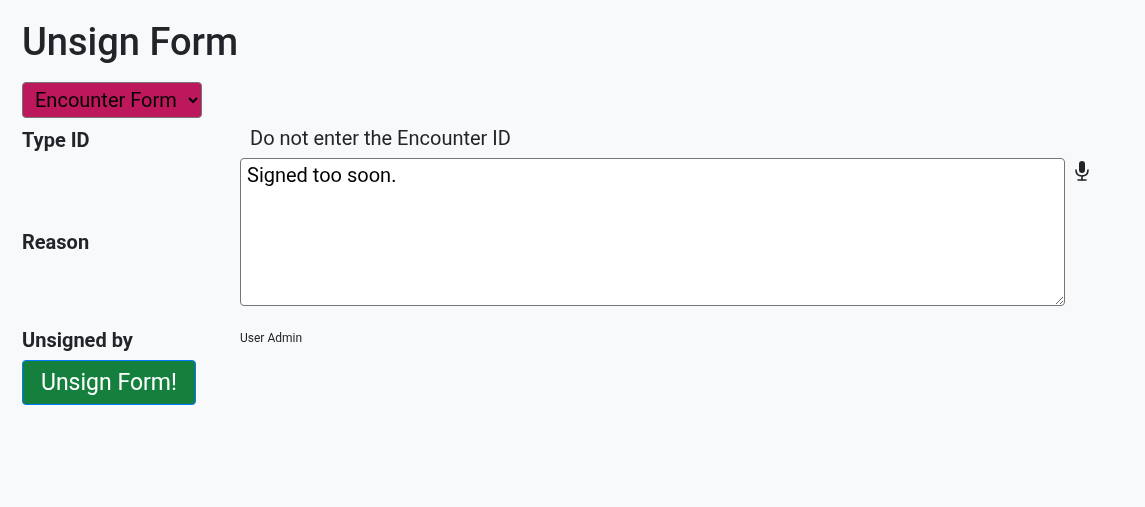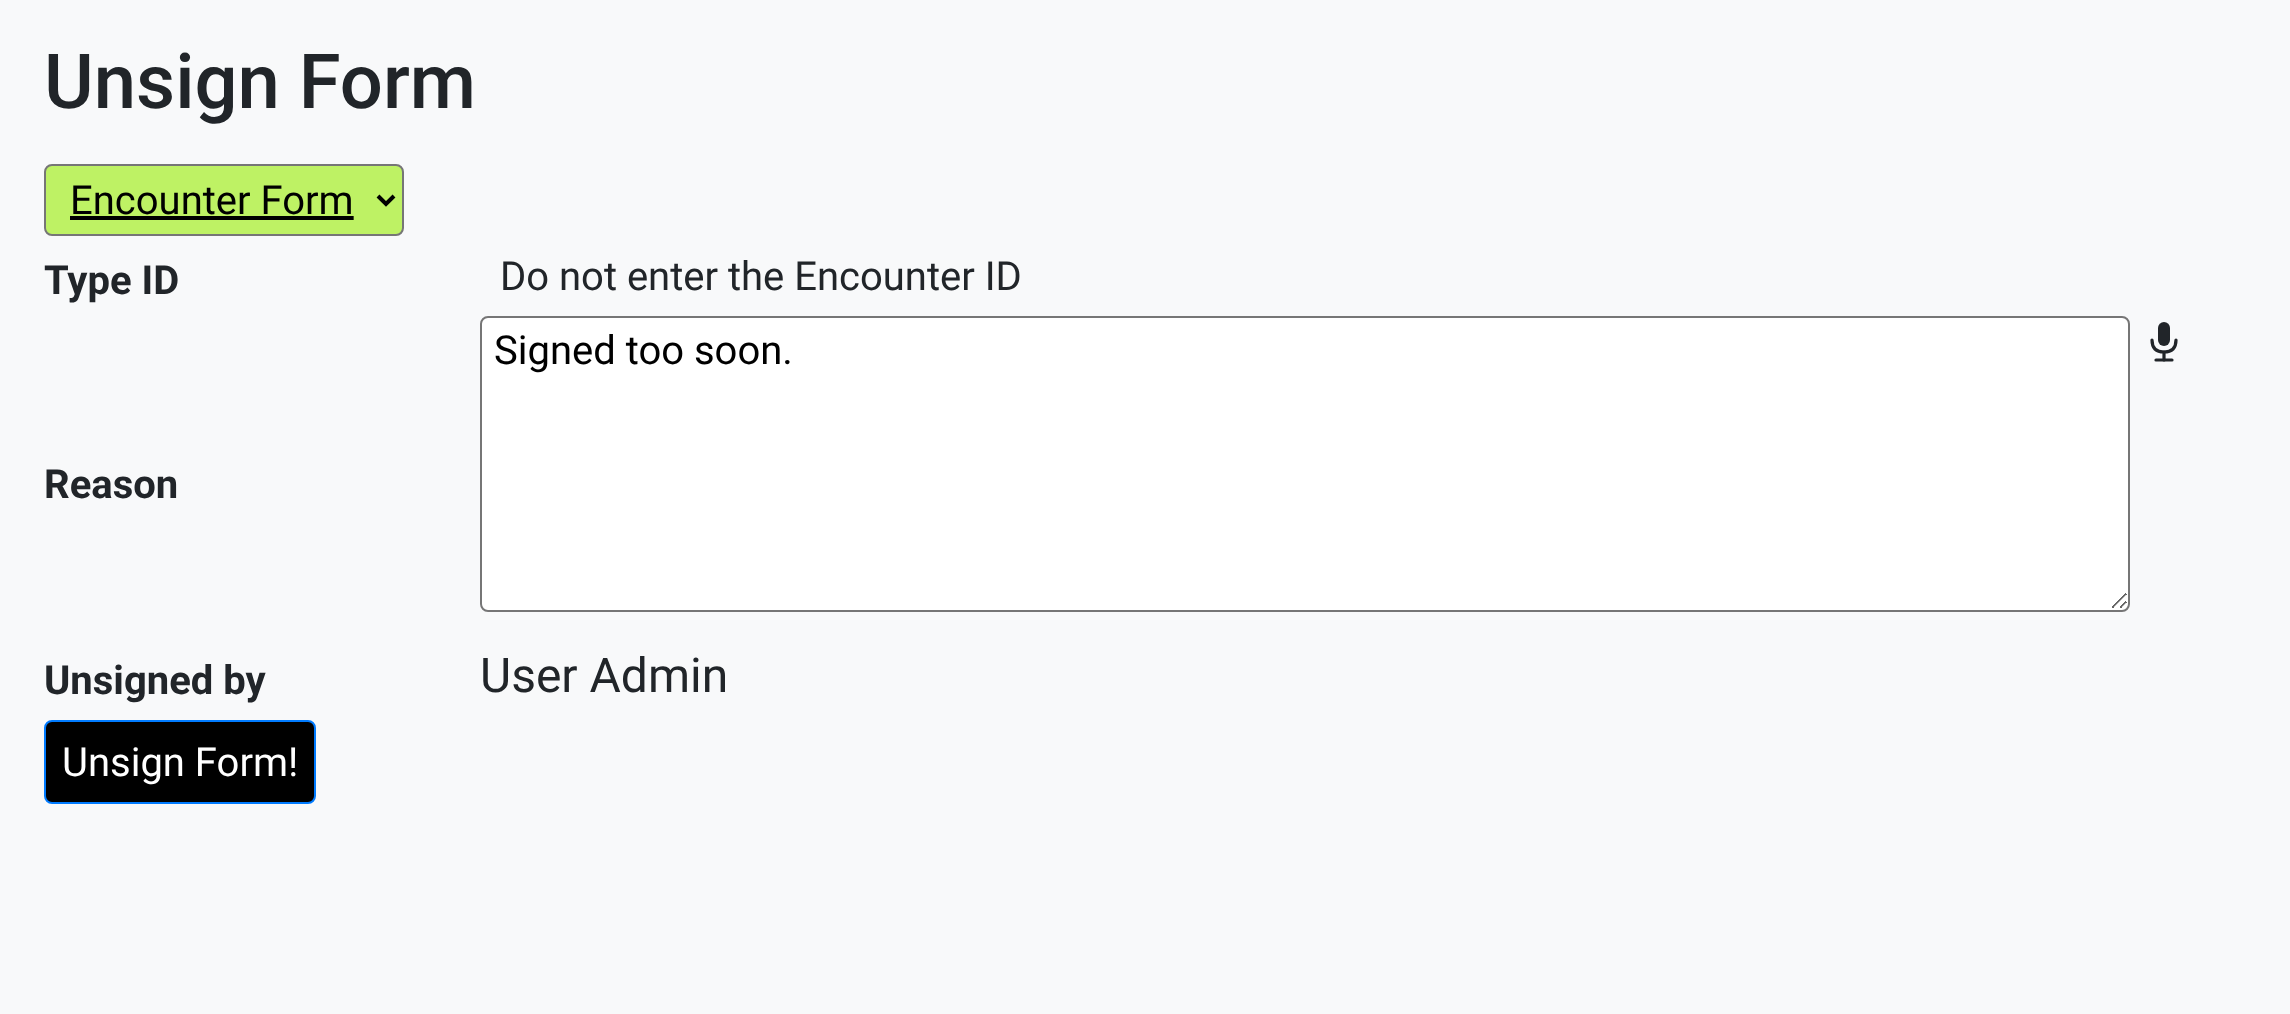--- a/index.html
+++ b/index.html
@@ -37,23 +37,22 @@
     .input-cell {
       display: flex;
       align-items: center;
       flex: 1;
     }
     select {
       font-size: 20px;
       padding: 4px 8px;
       border: 1px solid #767676;
       border-radius: 4px;
-      background: #bef264;
+      background: #be185d;
       font-family: inherit;
-      text-decoration: underline;
     }
     input[type="text"] {
       font-size: 20px;
       padding: 4px 6px;
       border: 1px solid #767676;
       border-radius: 4px;
       width: 608px;
       font-family: inherit;
     }
     textarea {
@@ -64,35 +63,35 @@
       width: 825px;
       height: 148px;
       font-family: inherit;
       resize: both;
     }
     .hint {
       font-size: 20px;
       margin-left: 10px;
     }
     .static-val {
-      font-size: 24px;
+      font-size: 12px;
     }
     .mic-wrap {
       margin-left: 8px;
       align-self: flex-start;
       padding-top: 2px;
     }
     .btn {
       display: inline-block;
-      background: #000000;
+      background: #15803d;
       color: #fff;
       border: 1px solid #007bff;
       border-radius: 4px;
-      font-size: 20px;
-      padding: 8px 8px;
+      font-size: 23px;
+      padding: 8px 18px;
       cursor: pointer;
       font-family: inherit;
       margin-top: 2px;
     }
     .reason-label {
       align-self: center;
       margin-top: 16px;
     }
   </style>
 </head>

